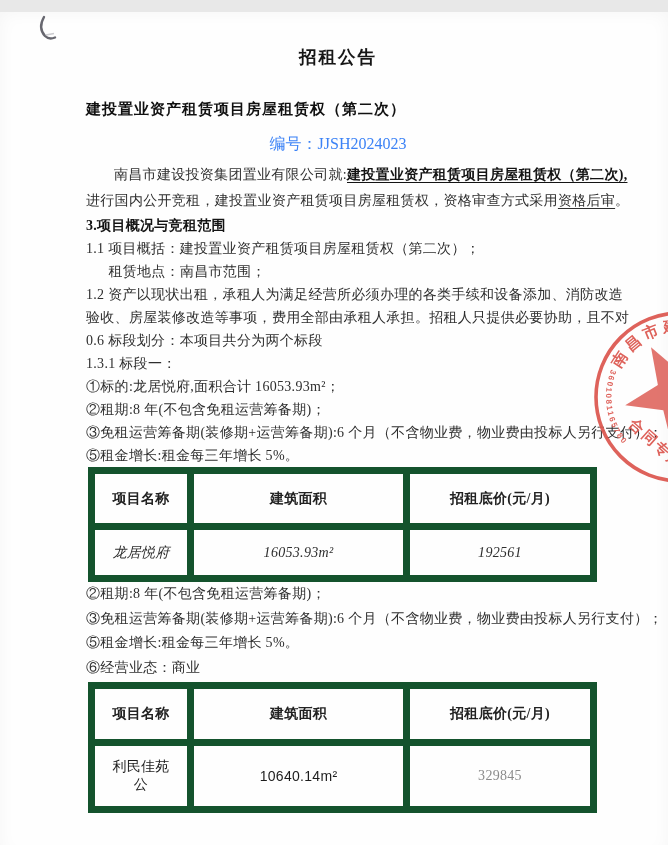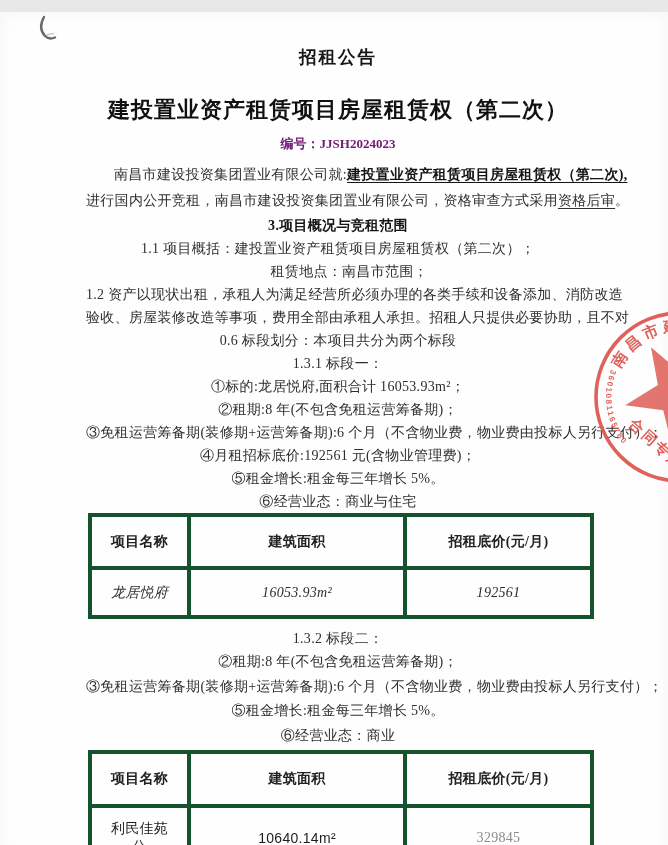--- a/index.html
+++ b/index.html
@@ -17,51 +17,50 @@
     position:absolute;
     left:0;top:0;width:668px;
     padding:34px 78px 0 86px;
     box-sizing:border-box;
   }
   .t1{
     text-align:center;font-size:17.5px;font-weight:bold;color:#161616;
     letter-spacing:2px;line-height:22px;
   }
   .t2{
-    text-align:center;font-size:22px;font-weight:bold;color:#111;
+    text-align:left;font-size:15px;font-weight:bold;color:#111;
     letter-spacing:1px;line-height:27px;margin-top:28px;
   }
   .t3{
-    text-align:center;font-size:13px;font-weight:bold;color:#701a75;
+    text-align:center;font-size:16px;font-weight:normal;color:#3b82f6;
     line-height:24px;margin-top:9px;
   }
   .para{margin-top:6px;}
   .line{
     font-size:14px;line-height:23px;white-space:nowrap;
     letter-spacing:0.3px;
-    text-align:center;
   }
   .pline{line-height:26px;}
   .indent2{text-indent:2em;}
   .ind{padding-left:1.6em;}
   .bold{font-weight:bold;color:#141414;}
   .bu{
     font-weight:bold;color:#141414;
     text-decoration:underline;text-underline-offset:3px;text-decoration-thickness:1px;
   }
   .u{text-decoration:underline;text-underline-offset:3px;text-decoration-thickness:1px;}
   .line2{line-height:24.5px;}
   .sec-gap{margin-top:8px;}
   table.rent{
     border-collapse:collapse;
     width:502px;margin-left:2px;
     table-layout:fixed;
   }
   table.rent th, table.rent td{
-    border:4px solid #14532d;
+    border:7px solid #14532d;
     text-align:center;vertical-align:middle;
     font-size:14px;letter-spacing:0.3px;
     padding:12px;
   }
   table.rent th{font-weight:600;color:#222;}
   table.t-1{margin-top:0px;}
   table.t-1 th{height:25px;}
   table.t-1 td{height:21px;font-style:italic;}
   table.t-2{margin-top:2px;}
   table.t-2 th{height:26px;}
@@ -101,37 +100,35 @@
   </svg>
 
   <div class="content">
 
     <div class="t1">招租公告</div>
     <div class="t2">建投置业资产租赁项目房屋租赁权（第二次）</div>
     <div class="t3"><span>编号：</span><span>JJSH2024023</span></div>
 
     <div class="para">
       <div class="line pline indent2"><span>南昌市建设投资集团置业有限公司就:</span><span class="bu">建投置业资产租赁项目房屋租赁权（第二次),</span></div>
-      <div class="line pline"><span>进行国内公开竞租，南昌市建设投资集团置业有限公司，资格审查方式采用</span><span class="u">资格后审</span><span>。</span></div>
+      <div class="line pline"><span>进行国内公开竞租，建投置业资产租赁项目房屋租赁权，资格审查方式采用</span><span class="u">资格后审</span><span>。</span></div>
     </div>
 
     <div class="line bold">3.项目概况与竞租范围</div>
     <div class="line">1.1 项目概括：建投置业资产租赁项目房屋租赁权（第二次）；</div>
     <div class="line ind">租赁地点：南昌市范围；</div>
     <div class="line">1.2 资产以现状出租，承租人为满足经营所必须办理的各类手续和设备添加、消防改造</div>
     <div class="line">验收、房屋装修改造等事项，费用全部由承租人承担。招租人只提供必要协助，且不对</div>
     <div class="line">0.6 标段划分：本项目共分为两个标段</div>
 
     <div class="line">1.3.1 标段一：</div>
     <div class="line">①标的:龙居悦府,面积合计 16053.93m²；</div>
     <div class="line">②租期:8 年(不包含免租运营筹备期)；</div>
     <div class="line">③免租运营筹备期(装修期+运营筹备期):6 个月（不含物业费，物业费由投标人另行支付）；</div>
-    <div class="line">④月租招标底价:192561 元(含物业管理费)；</div>
     <div class="line">⑤租金增长:租金每三年增长 5%。</div>
-    <div class="line">⑥经营业态：商业与住宅</div>
 
     <table class="rent t-1">
       <colgroup>
           <col class="col-name">
           <col class="col-area">
           <col class="col-price">
         </colgroup>
       <tbody>
           <tr>
         <th>项目名称</th>
@@ -139,21 +136,20 @@
         <th>招租底价(元/月)</th>
       </tr>
       <tr>
         <td>龙居悦府</td>
         <td>16053.93m²</td>
         <td>192561</td>
       </tr>
     </tbody>
       </table>
 
-    <div class="line sec-gap">1.3.2 标段二：</div>
     <div class="line line2">②租期:8 年(不包含免租运营筹备期)；</div>
     <div class="line line2">③免租运营筹备期(装修期+运营筹备期):6 个月（不含物业费，物业费由投标人另行支付）；</div>
     <div class="line line2">⑤租金增长:租金每三年增长 5%。</div>
     <div class="line line2">⑥经营业态：商业</div>
 
     <table class="rent t-2">
       <colgroup>
           <col class="col-name">
           <col class="col-area">
           <col class="col-price">

